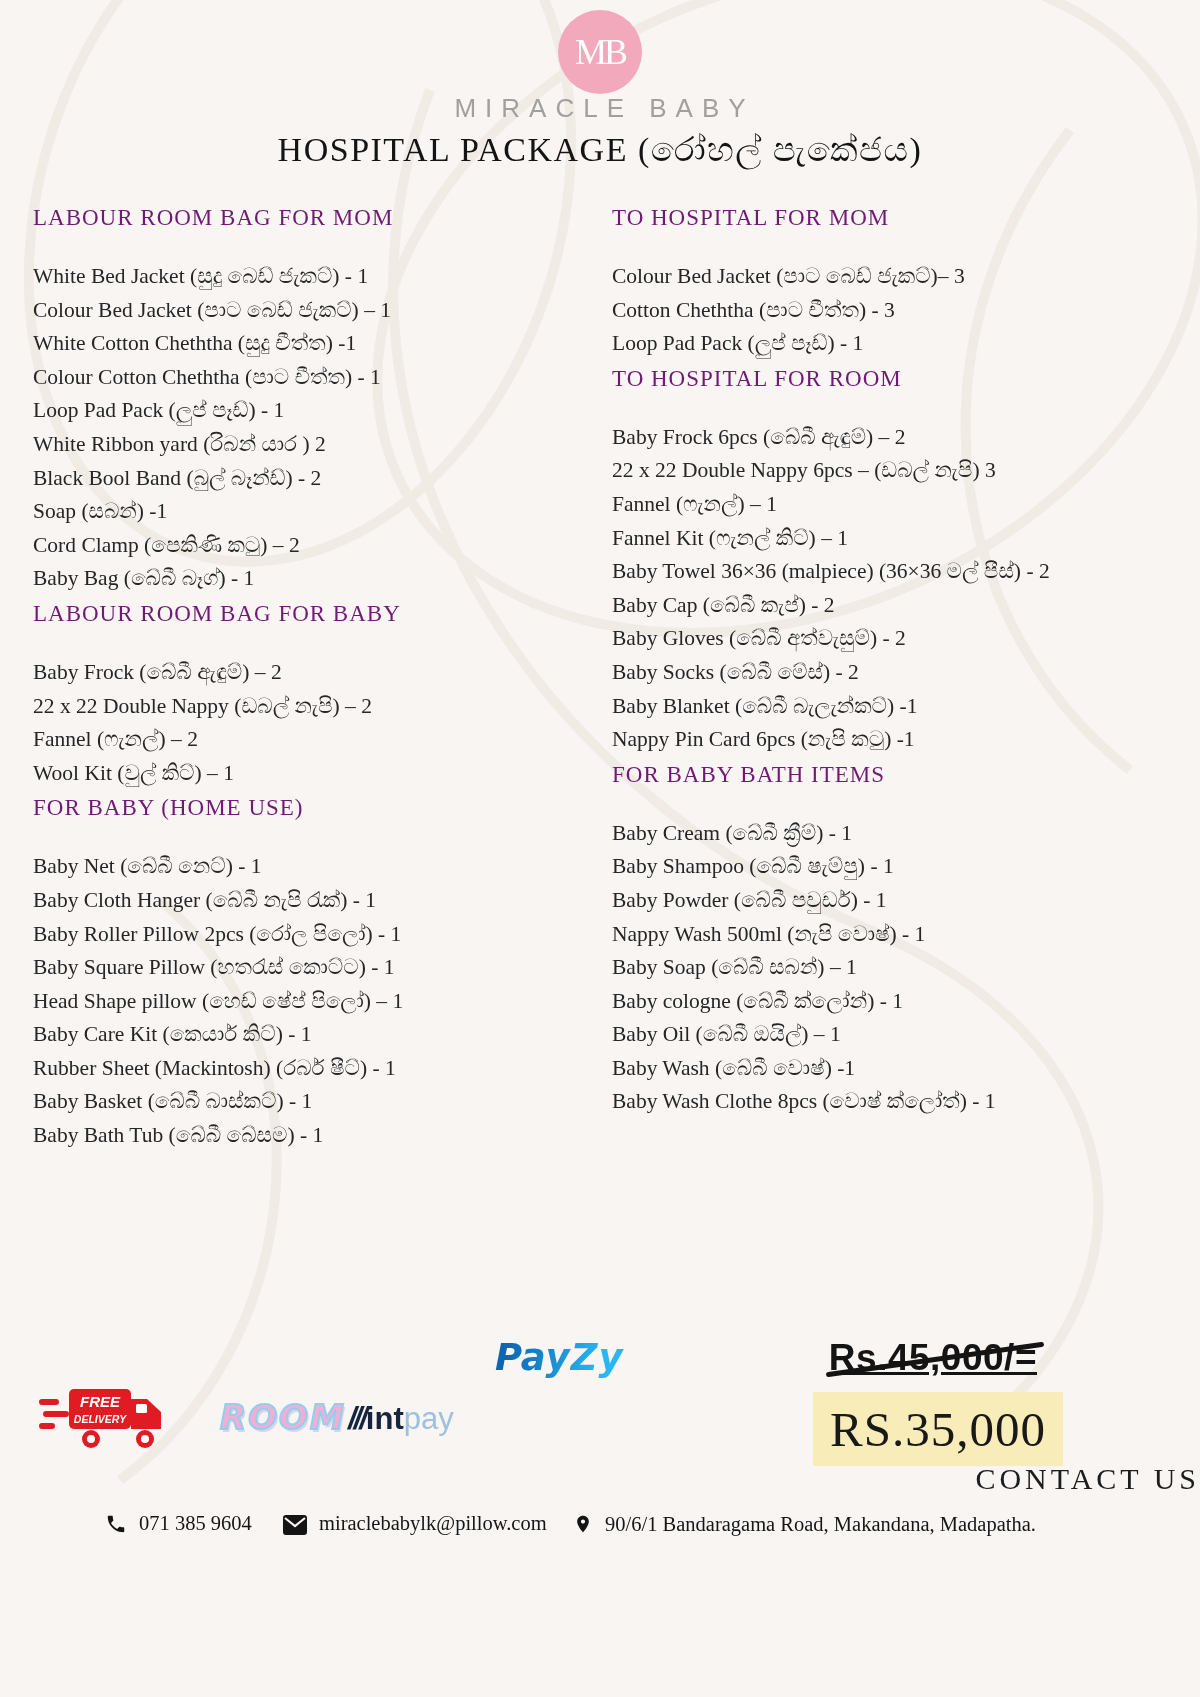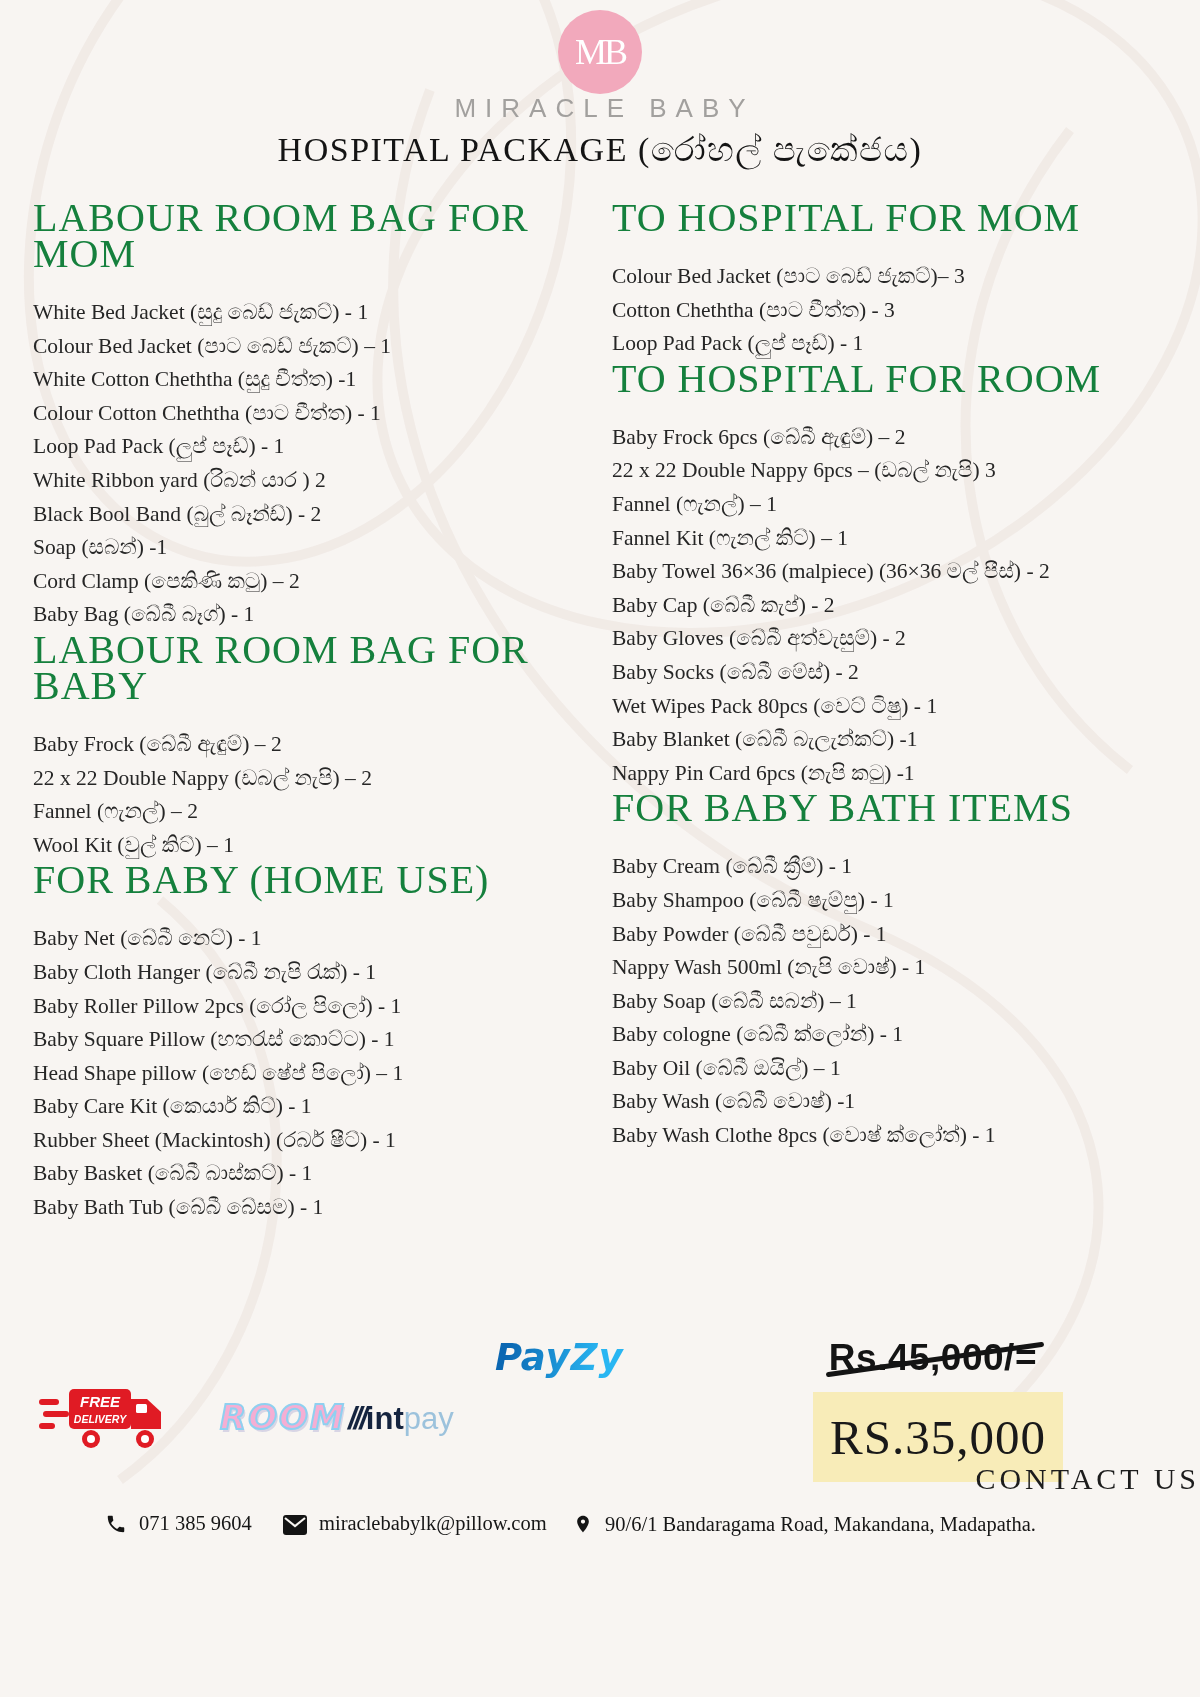--- a/index.html
+++ b/index.html
@@ -24,42 +24,43 @@
   .doc-title {
     position:absolute; top:131px; left:0; width:100%; text-align:center;
     font-size:34px; letter-spacing:1.5px; color:#141414;
   }
 
   
   .col { position:absolute; top:200px; }
   .col-left  { left:33px;  width:560px; }
   .col-right { left:612px; width:575px; }
   .sec-title {
-    margin:0; font-size:40px; font-weight:400; letter-spacing:1px;
-    color:#15803d; line-height:36px;
+    margin:0; font-size:23px; font-weight:400; letter-spacing:1px;
+    color:#701a75; line-height:36px;
   }
   ul.items { list-style:none; margin:24px 0 0 0; padding:0; font-size:21.5px; color:#262626; }
   ul.items li { line-height:33.6px; white-space:nowrap; }
   .gap-a { margin-bottom:87px; }
   .gap-b { margin-bottom:79px; }
   .gap-c { margin-bottom:58px; }
   .gap-d { margin-bottom:74px; }
 
   
   .price-old {
     position:absolute; top:1337px; right:163px;
     font-family:"Liberation Sans", sans-serif; font-weight:700; font-size:37px; color:#141414;
     letter-spacing:0.5px;
+    text-decoration:underline;
   }
   .price-old::after {
     content:""; position:absolute; left:-4px; right:-8px; top:48%; height:5px;
     background:#141414; transform:rotate(-8deg); border-radius:3px;
   }
   .price-new-box {
-    position:absolute; left:813px; top:1392px; width:250px; height:90px;
+    position:absolute; left:813px; top:1392px; width:250px; height:74px;
     background:#f8ecb8; display:flex; align-items:center; justify-content:center;
   }
   .price-new { font-size:49px; color:#191919; letter-spacing:1px; }
 
   
   .badge { position:absolute; }
   .truck-badge { left:39px; top:1383px; }
   .koko-badge  { left:220px; top:1397px;
     font-family:"DejaVu Sans", sans-serif; font-weight:800; font-size:34px; font-style:italic;
     color:#f5aed3; -webkit-text-stroke:2px #8fd0f0; letter-spacing:2px;
@@ -162,21 +163,20 @@
       <h2 class="sec-title">TO HOSPITAL FOR ROOM</h2>
       <ul class="items gap-d">
           <li>Baby Frock 6pcs (බේබී ඇඳුම්) – 2</li>
           <li>22 x 22 Double Nappy 6pcs – (ඩබල් නැපි) 3</li>
           <li>Fannel (ෆැනල්) – 1</li>
           <li>Fannel Kit (ෆැනල් කිට්) – 1</li>
           <li>Baby Towel 36×36 (malpiece) (36×36 මල් පීස්) - 2</li>
           <li>Baby Cap (බේබී කැප්) - 2</li>
           <li>Baby Gloves (බේබී අත්වැසුම්) - 2</li>
           <li>Baby Socks (බේබී මේස්) - 2</li>
-          <li>Wet Wipes Pack 80pcs (වෙට් ටිෂු) - 1</li>
           <li>Baby Blanket (බේබී බැලැන්කට්)  -1</li>
           <li>Nappy Pin Card 6pcs (නැපි කටු)  -1</li>
         </ul>
     </section>
     <section>
       <h2 class="sec-title">FOR BABY BATH ITEMS</h2>
       <ul class="items">
           <li>Baby Cream (බේබී ක්‍රීම්) - 1</li>
           <li>Baby Shampoo (බේබී  ෂැම්පු) - 1</li>
           <li>Baby Powder (බේබී පවුඩර්) - 1</li>

